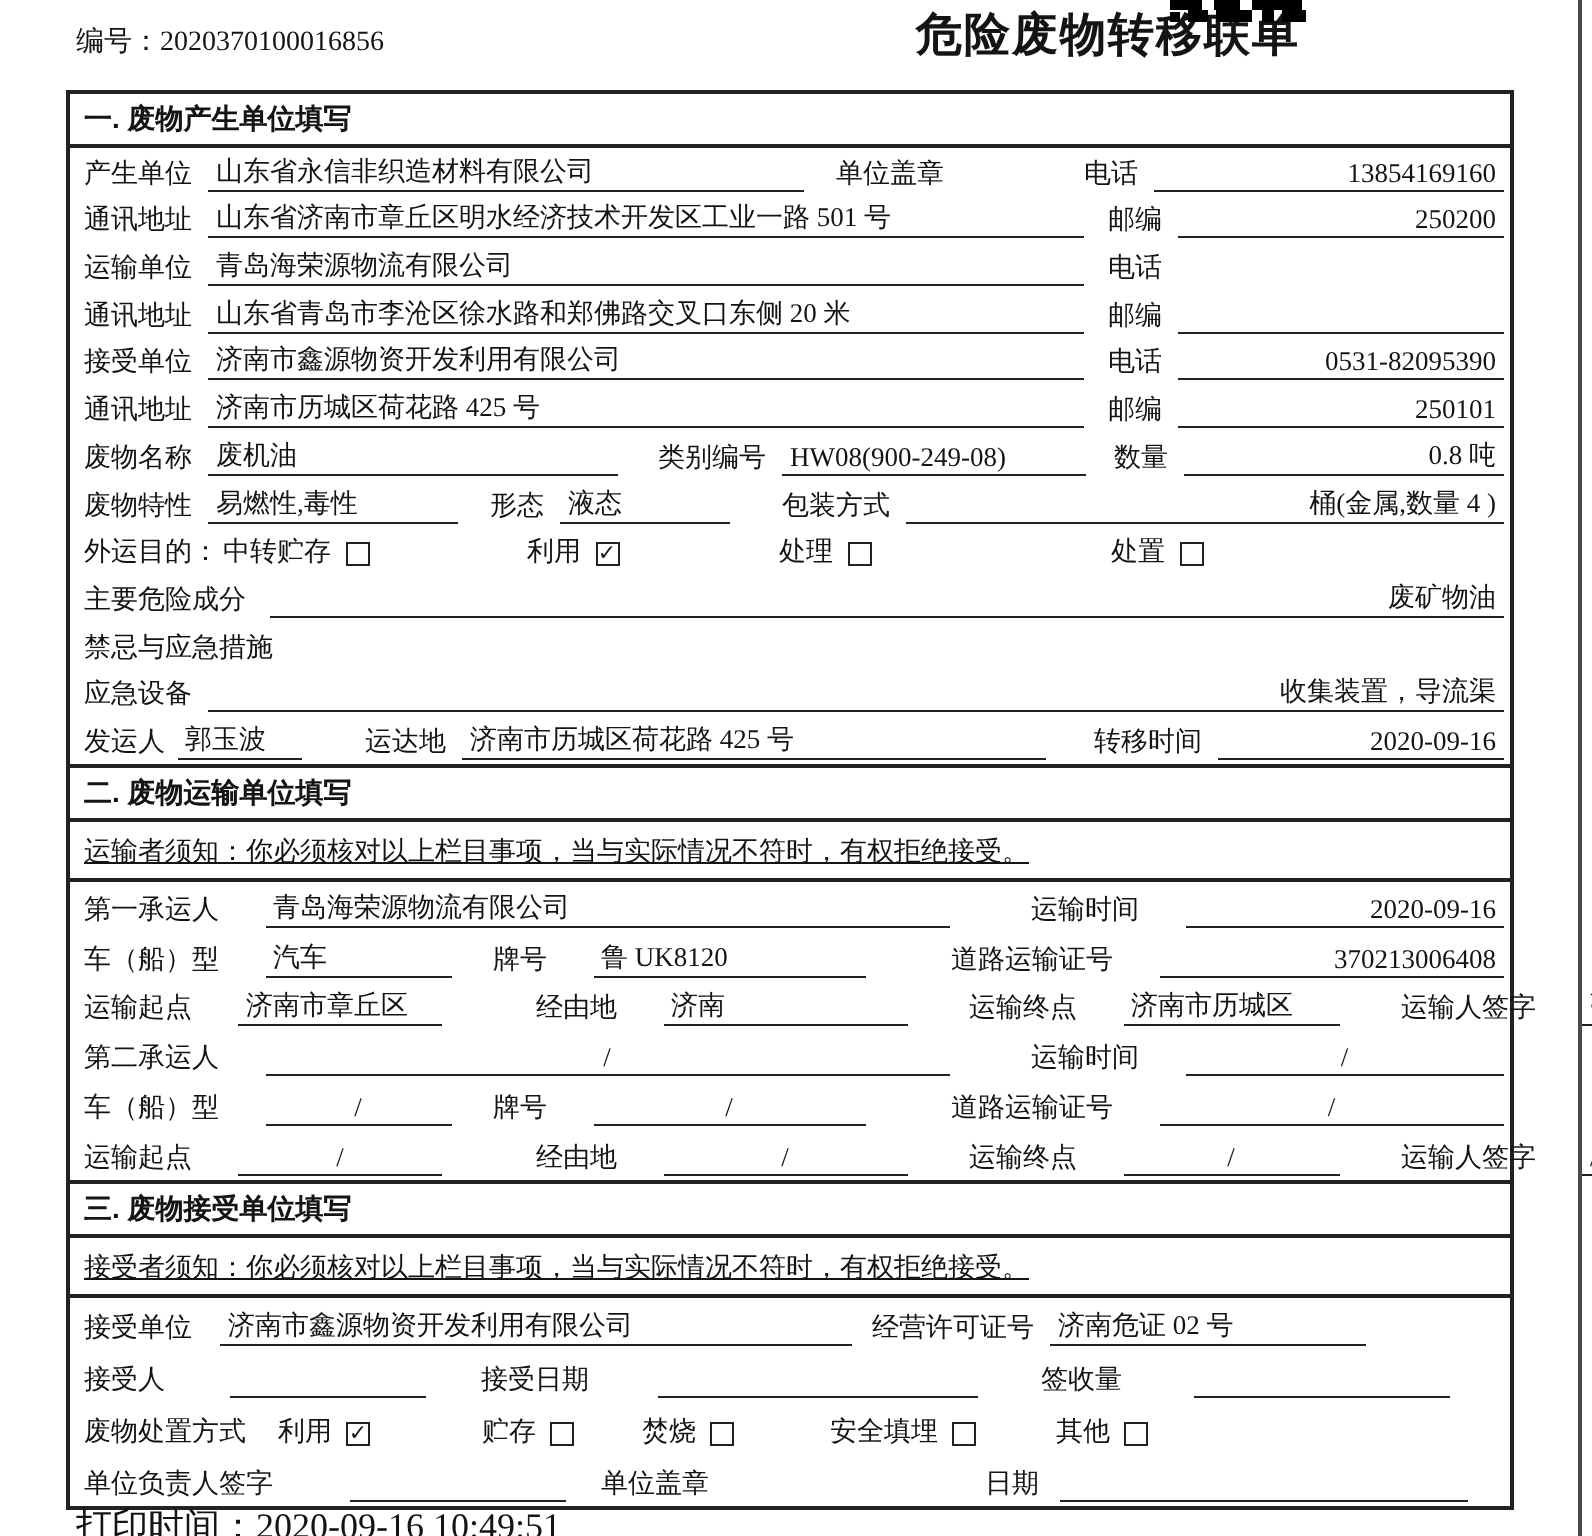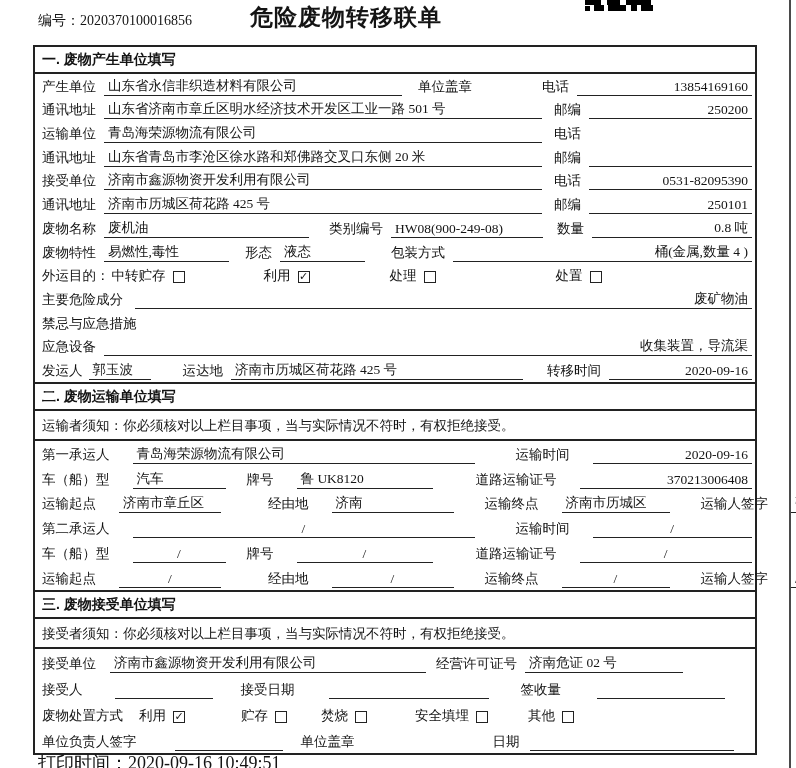--- a/index.html
+++ b/index.html
@@ -13,39 +13,39 @@
     overflow: hidden;
   }
   .page-edge {
     position: absolute; left: 789px; top: 0; width: 2px; height: 768px;
     background: #4a4a4a;
   }
   .serial {
     position: absolute; left: 38px; top: 12px; font-size: 14px; white-space: nowrap;
   }
   .doc-title {
-    position: absolute; left: 250px; top: 2px; width: 400px; text-align: left;
+    position: absolute; left: 250px; top: 2px; width: 400px; text-align: right;
     font-family: "Liberation Sans", "DejaVu Sans", sans-serif;
     font-weight: bold; font-size: 23px; letter-spacing: 1px; white-space: nowrap;
   }
   .qr-frag { position: absolute; left: 585px; top: 0; width: 68px; height: 11px; }
   .qr-frag i { position: absolute; display: block; background: #000; }
 
   .formbox {
     position: absolute; left: 33px; top: 45px; width: 724px;
     border: 2px solid #222; background: #fff;
   }
   .sec-title {
     font-family: "Liberation Sans", "DejaVu Sans", sans-serif;
     font-weight: bold; font-size: 14px;
     padding: 4px 7px 3px; border-bottom: 2px solid #222; white-space: nowrap;
   }
   .sec-title.bt { border-top: 2px solid #222; }
   .notice {
-    padding: 6px 7px 4px; border-bottom: 2px solid #222; font-size: 13.5px; white-space: nowrap;
+    padding: 6px 7px 4px; border-bottom: 2px solid #222; font-size: 13.5px; white-space: nowrap; text-decoration: underline;
   }
   .row {
     display: flex; align-items: flex-end;
     padding: 0 3px 2px 7px; white-space: nowrap;
   }
   .row > * { flex: 0 0 auto; }
   .s1 .row { height: 23.7px; }
   .s2 .row { height: 24.8px; gap: 15px; }
   .s3 .row { height: 26px; }
   .lbl { display: inline-block; }

